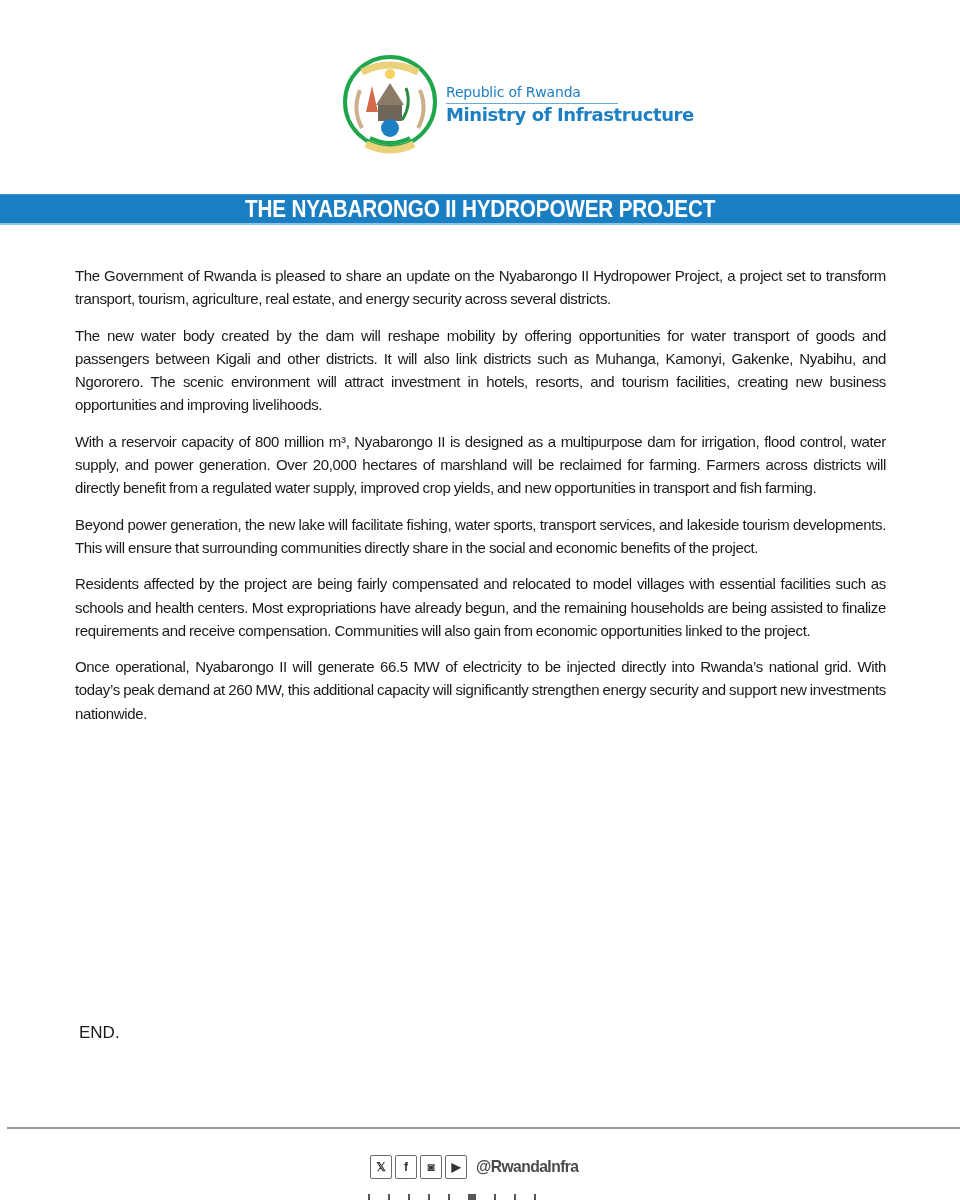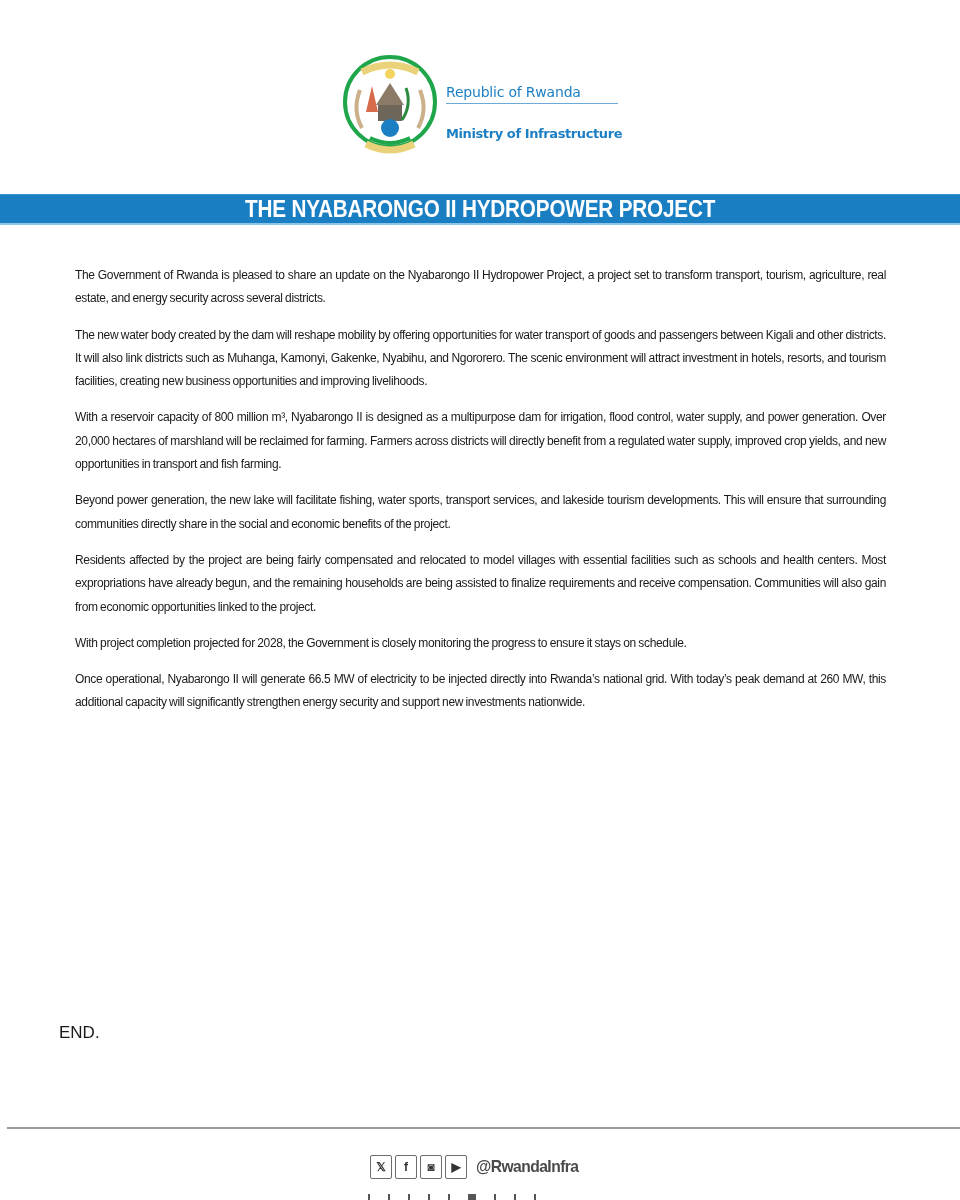--- a/index.html
+++ b/index.html
@@ -2,28 +2,28 @@
 <html><head>
 <meta charset="utf-8">
 <style>
   html, body { margin:0; padding:0; background:#ffffff; }
   body { width:960px; height:1200px; position:relative; overflow:hidden; font-family:"Liberation Sans", sans-serif; color:#1a1a1a; }
 
   .header { position:absolute; left:0; top:0; width:960px; height:190px; }
   .emblem { position:absolute; left:340px; top:50px; width:100px; height:110px; }
   .brand { position:absolute; left:446px; top:84px; width:172px; }
   .brand-top { font-family:"DejaVu Sans", sans-serif; font-size:14px; color:#1d7fc3; letter-spacing:-0.2px; padding-bottom:3px; border-bottom:1px solid #6aa9d8; white-space:nowrap; }
-  .brand-bottom { font-family:"DejaVu Sans", sans-serif; font-size:13px; font-weight:bold; color:#1d7fc3; margin-top:22px; letter-spacing:-0.4px; white-space:nowrap; }
+  .brand-bottom { font-family:"DejaVu Sans", sans-serif; font-size:18px; font-weight:bold; color:#1d7fc3; margin-top:0; letter-spacing:-0.4px; white-space:nowrap; }
 
   .banner { position:absolute; left:0; top:194px; width:960px; height:31px; background:#1a7ec2; border-top:1px solid #3a95d3; border-bottom:2px solid #8cc4ea; box-sizing:border-box; display:flex; align-items:center; justify-content:center; }
   .banner-title { color:#ffffff; font-weight:bold; font-size:23px; letter-spacing:-0.2px; transform:scaleX(0.9); white-space:nowrap; }
 
   .content { position:absolute; left:75px; top:264px; width:811px; }
-  .para { font-size:12px; line-height:23.3px; text-align:justify; margin:0 0 13px 0; transform-origin:left top; letter-spacing:-0.35px; word-spacing:-0.5px; }
-  .end { position:absolute; left:59px; top:1023px; font-size:17px; }
+  .para { font-size:15px; line-height:23.3px; text-align:justify; margin:0 0 13px 0; transform-origin:left top; letter-spacing:-0.35px; word-spacing:-0.5px; }
+  .end { position:absolute; left:79px; top:1023px; font-size:17px; }
 
   .footer-rule { position:absolute; left:7px; top:1127px; width:953px; height:2px; background:#9a9a9a; }
   .social { position:absolute; left:370px; top:1155px; display:flex; align-items:center; gap:3px; }
   .social-icon { width:22px; height:24px; border:1px solid #6d6d6d; border-radius:2px; box-sizing:border-box; display:flex; align-items:center; justify-content:center; font-size:12px; color:#333; font-weight:bold; background:#fff; }
   .handle { margin-left:6px; font-size:17px; color:#4a4a4a; font-weight:bold; letter-spacing:-0.6px; transform:scaleX(0.92); transform-origin:left center; }
   .cutoff-row { position:absolute; left:368px; top:1194px; width:220px; height:6px; display:flex; gap:18px; }
   .cutoff-row span { display:block; width:2px; height:6px; background:#555; }
   .cutoff-row span.wide { width:8px; }
 </style>
 </head>
@@ -53,21 +53,20 @@
 <div class="banner">
   <div class="banner-title">THE NYABARONGO II HYDROPOWER PROJECT</div>
 </div>
 
 <div class="content">
   <p class="para">The Government of Rwanda is pleased to share an update on the Nyabarongo II Hydropower Project, a project set to transform transport, tourism, agriculture, real estate, and energy security across several districts.</p>
   <p class="para">The new water body created by the dam will reshape mobility by offering opportunities for water transport of goods and passengers between Kigali and other districts. It will also link districts such as Muhanga, Kamonyi, Gakenke, Nyabihu, and Ngororero. The scenic environment will attract investment in hotels, resorts, and tourism facilities, creating new business opportunities and improving livelihoods.</p>
   <p class="para">With a reservoir capacity of 800 million m³, Nyabarongo II is designed as a multipurpose dam for irrigation, flood control, water supply, and power generation. Over 20,000 hectares of marshland will be reclaimed for farming. Farmers across districts will directly benefit from a regulated water supply, improved crop yields, and new opportunities in transport and fish farming.</p>
   <p class="para">Beyond power generation, the new lake will facilitate fishing, water sports, transport services, and lakeside tourism developments. This will ensure that surrounding communities directly share in the social and economic benefits of the project.</p>
   <p class="para">Residents affected by the project are being fairly compensated and relocated to model villages with essential facilities such as schools and health centers. Most expropriations have already begun, and the remaining households are being assisted to finalize requirements and receive compensation. Communities will also gain from economic opportunities linked to the project.</p>
-  <p class="para">With project completion projected for 2028, the Government is closely monitoring the progress to ensure it stays on schedule.</p>
   <p class="para">Once operational, Nyabarongo II will generate 66.5 MW of electricity to be injected directly into Rwanda’s national grid. With today’s peak demand at 260 MW, this additional capacity will significantly strengthen energy security and support new investments nationwide.</p>
 </div>
 
 <div class="end">END.</div>
 
 <div class="footer-rule"></div>
 
 <div class="social">
   <div class="social-icon">𝕏</div>
   <div class="social-icon">f</div>

